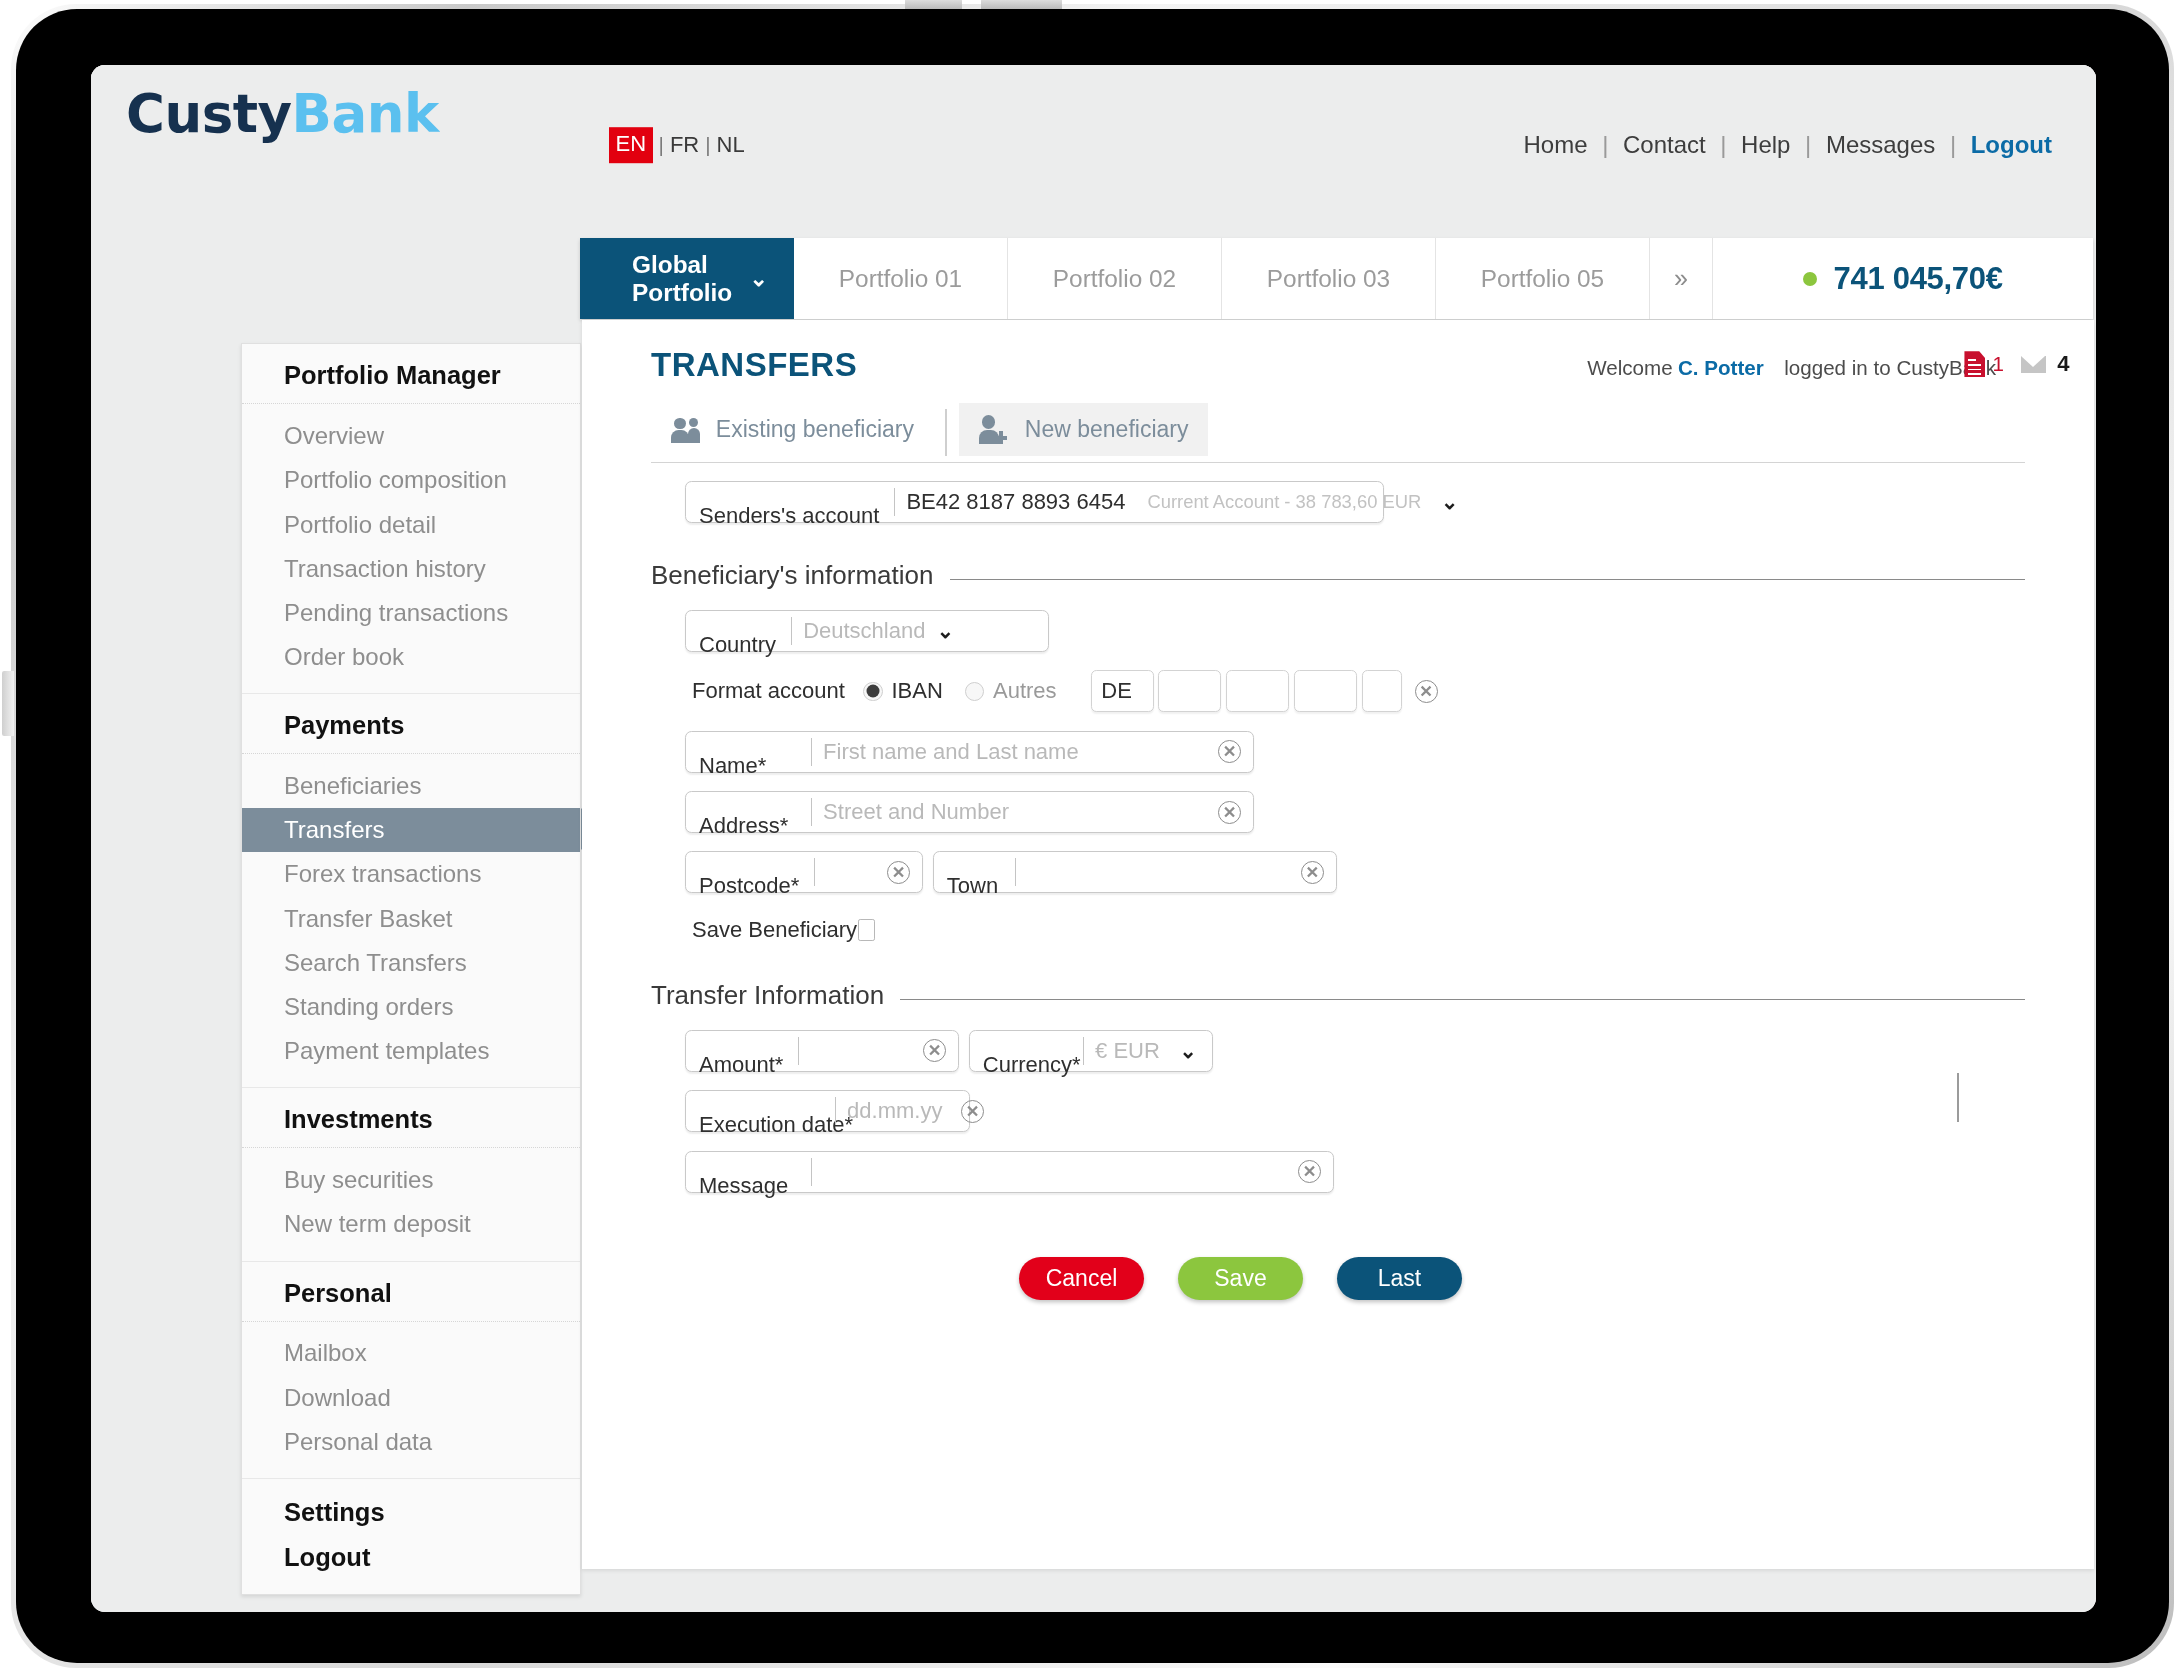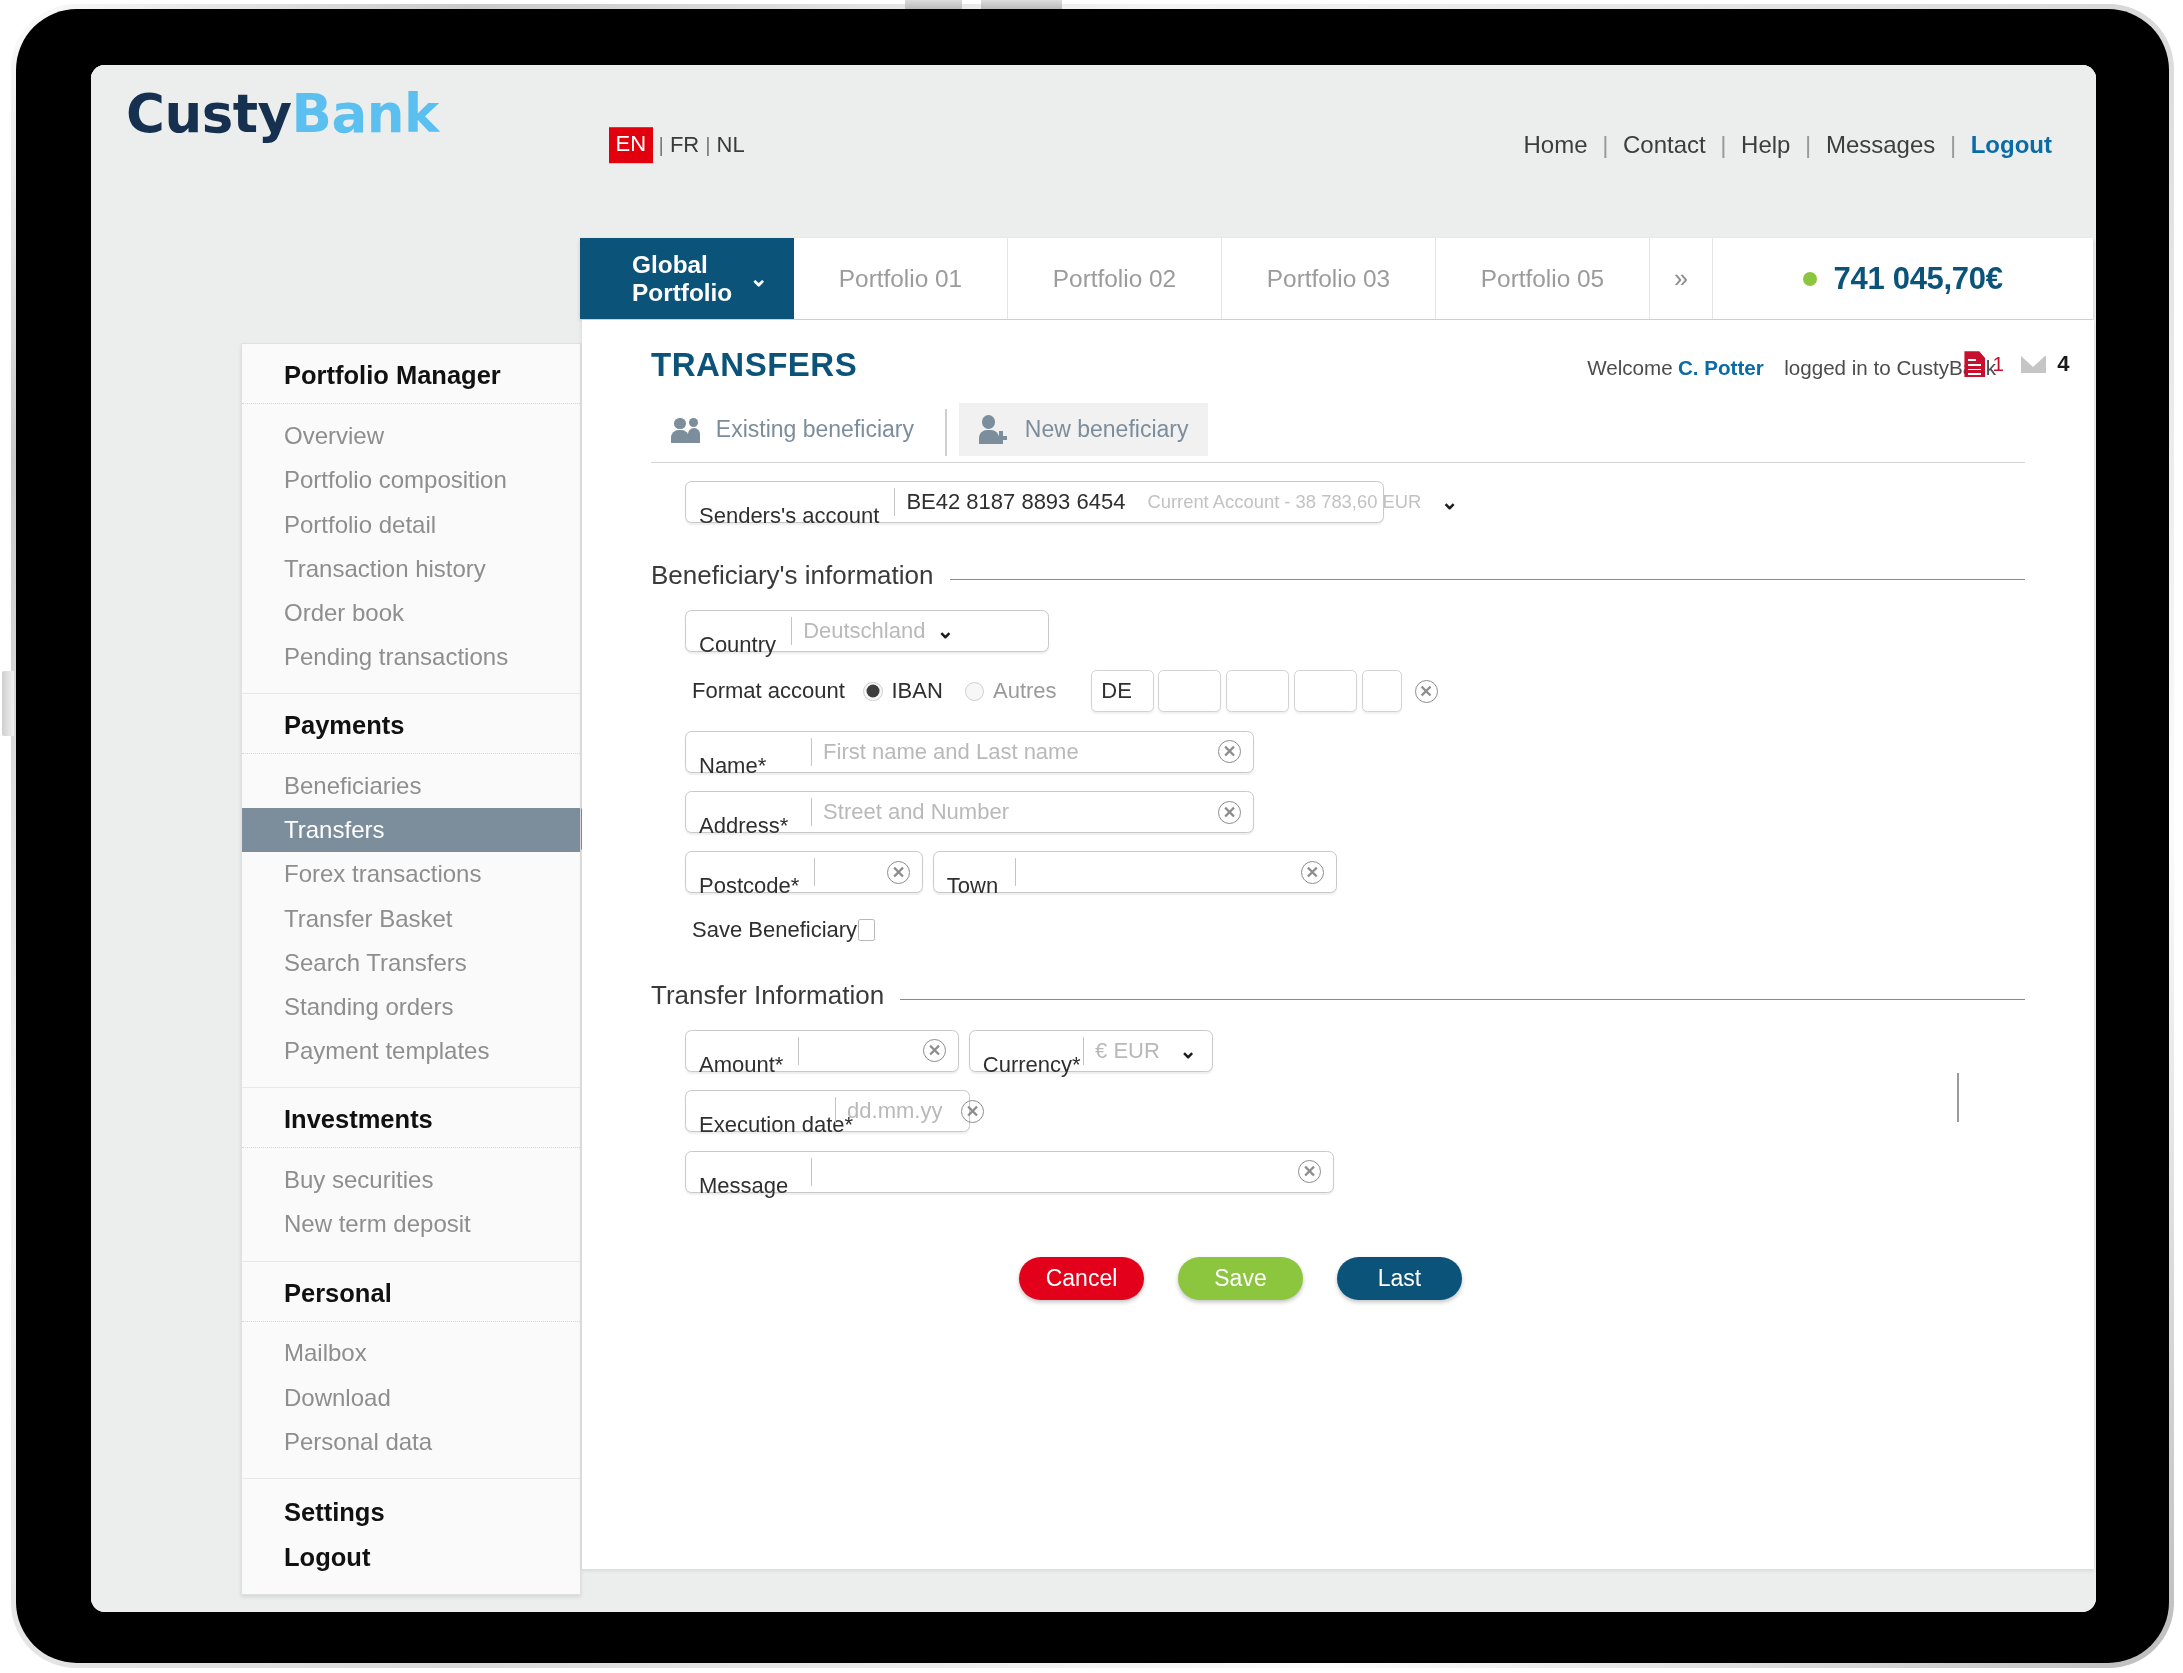--- a/index.html
+++ b/index.html
@@ -560,22 +560,22 @@
 
         <div class="sidebar">
 
           <div class="side-group">
             <div class="side-title">Portfolio Manager</div>
             <div class="side-items">
               <div class="side-item">Overview</div>
               <div class="side-item">Portfolio composition</div>
               <div class="side-item">Portfolio detail</div>
               <div class="side-item">Transaction history</div>
+              <div class="side-item">Pending transactions</div>
               <div class="side-item">Order book</div>
-              <div class="side-item">Pending transactions</div>
             </div>
           </div>
 
           <div class="side-group">
             <div class="side-title">Payments</div>
             <div class="side-items">
               <div class="side-item">Beneficiaries</div>
               <div class="side-item active">Transfers</div>
               <div class="side-item">Forex transactions</div>
               <div class="side-item">Transfer Basket</div>

